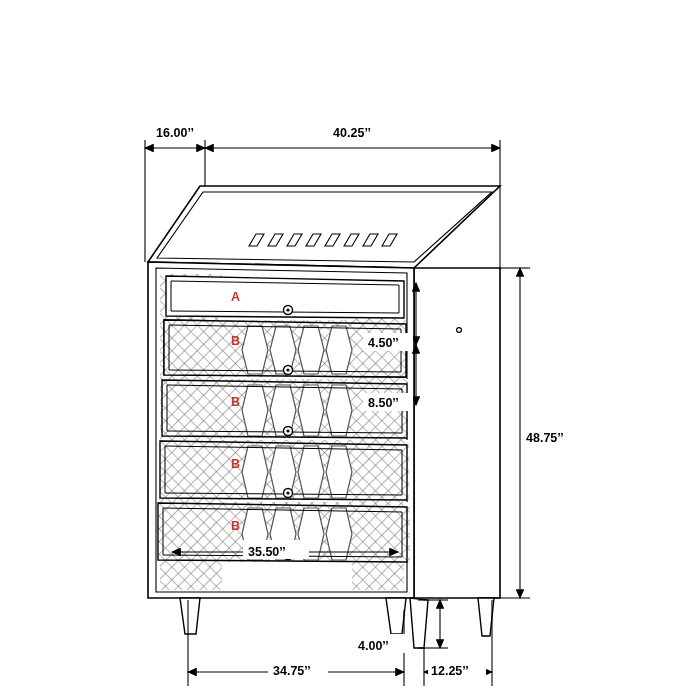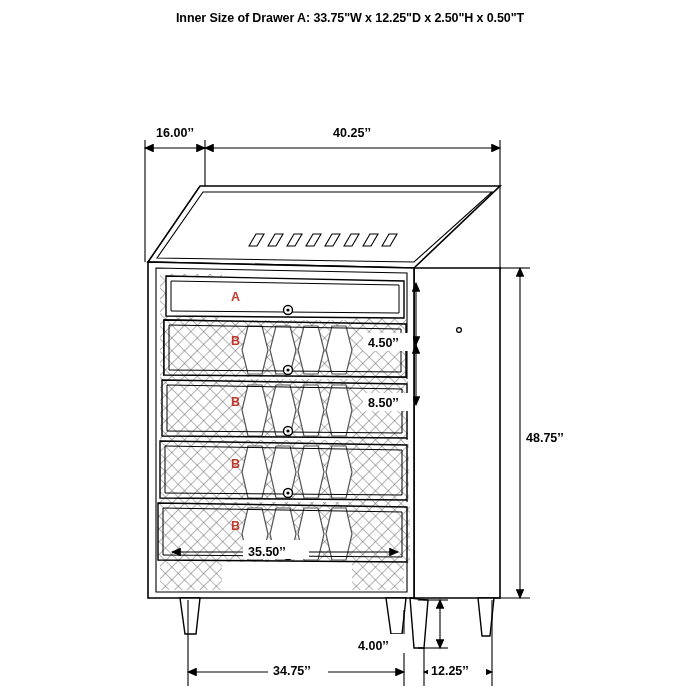--- a/index.html
+++ b/index.html
@@ -44,21 +44,20 @@
     font-weight: bold;
     fill: #c0392b;
   }
 </style>
 </head>
 <body>
 
 <div id="stage">
 
   <div class="hdr">
-    <div>Inner Size of Drawer A: 33.75"W x 12.25"D x 2.50"H x 0.50"T</div>
   </div>
 
   <svg width="700" height="700" viewBox="0 0 700 700">
 
     <defs>
       <marker id="ar" markerWidth="9" markerHeight="8" refX="8" refY="4" orient="auto">
         <path d="M0,0 L9,4 L0,8 z" fill="#000"></path>
       </marker>
       <marker id="arS" markerWidth="9" markerHeight="8" refX="1" refY="4" orient="auto">
         <path d="M9,0 L0,4 L9,8 z" fill="#000"></path>

